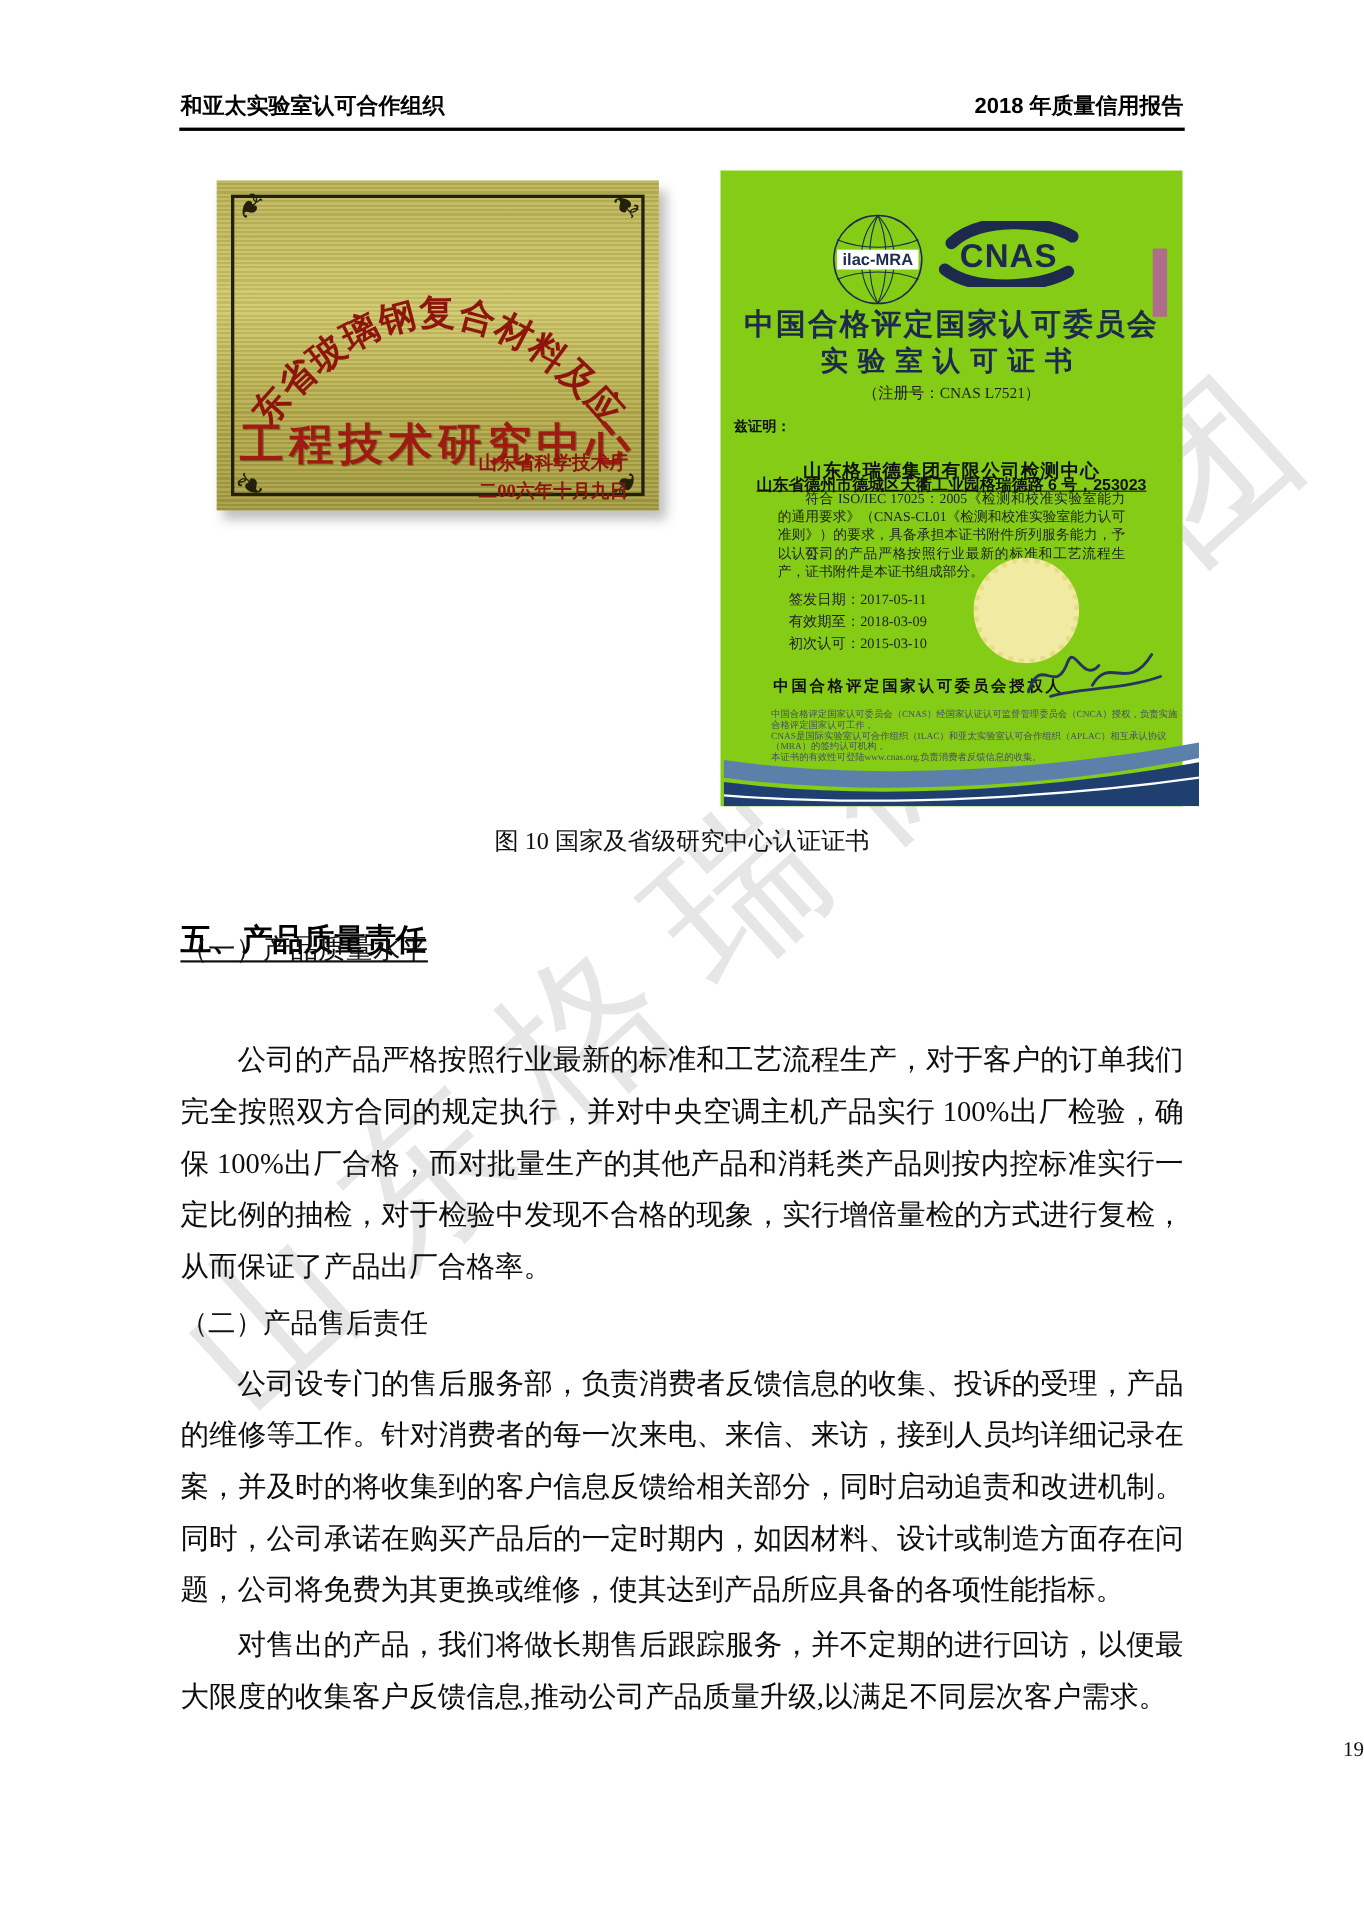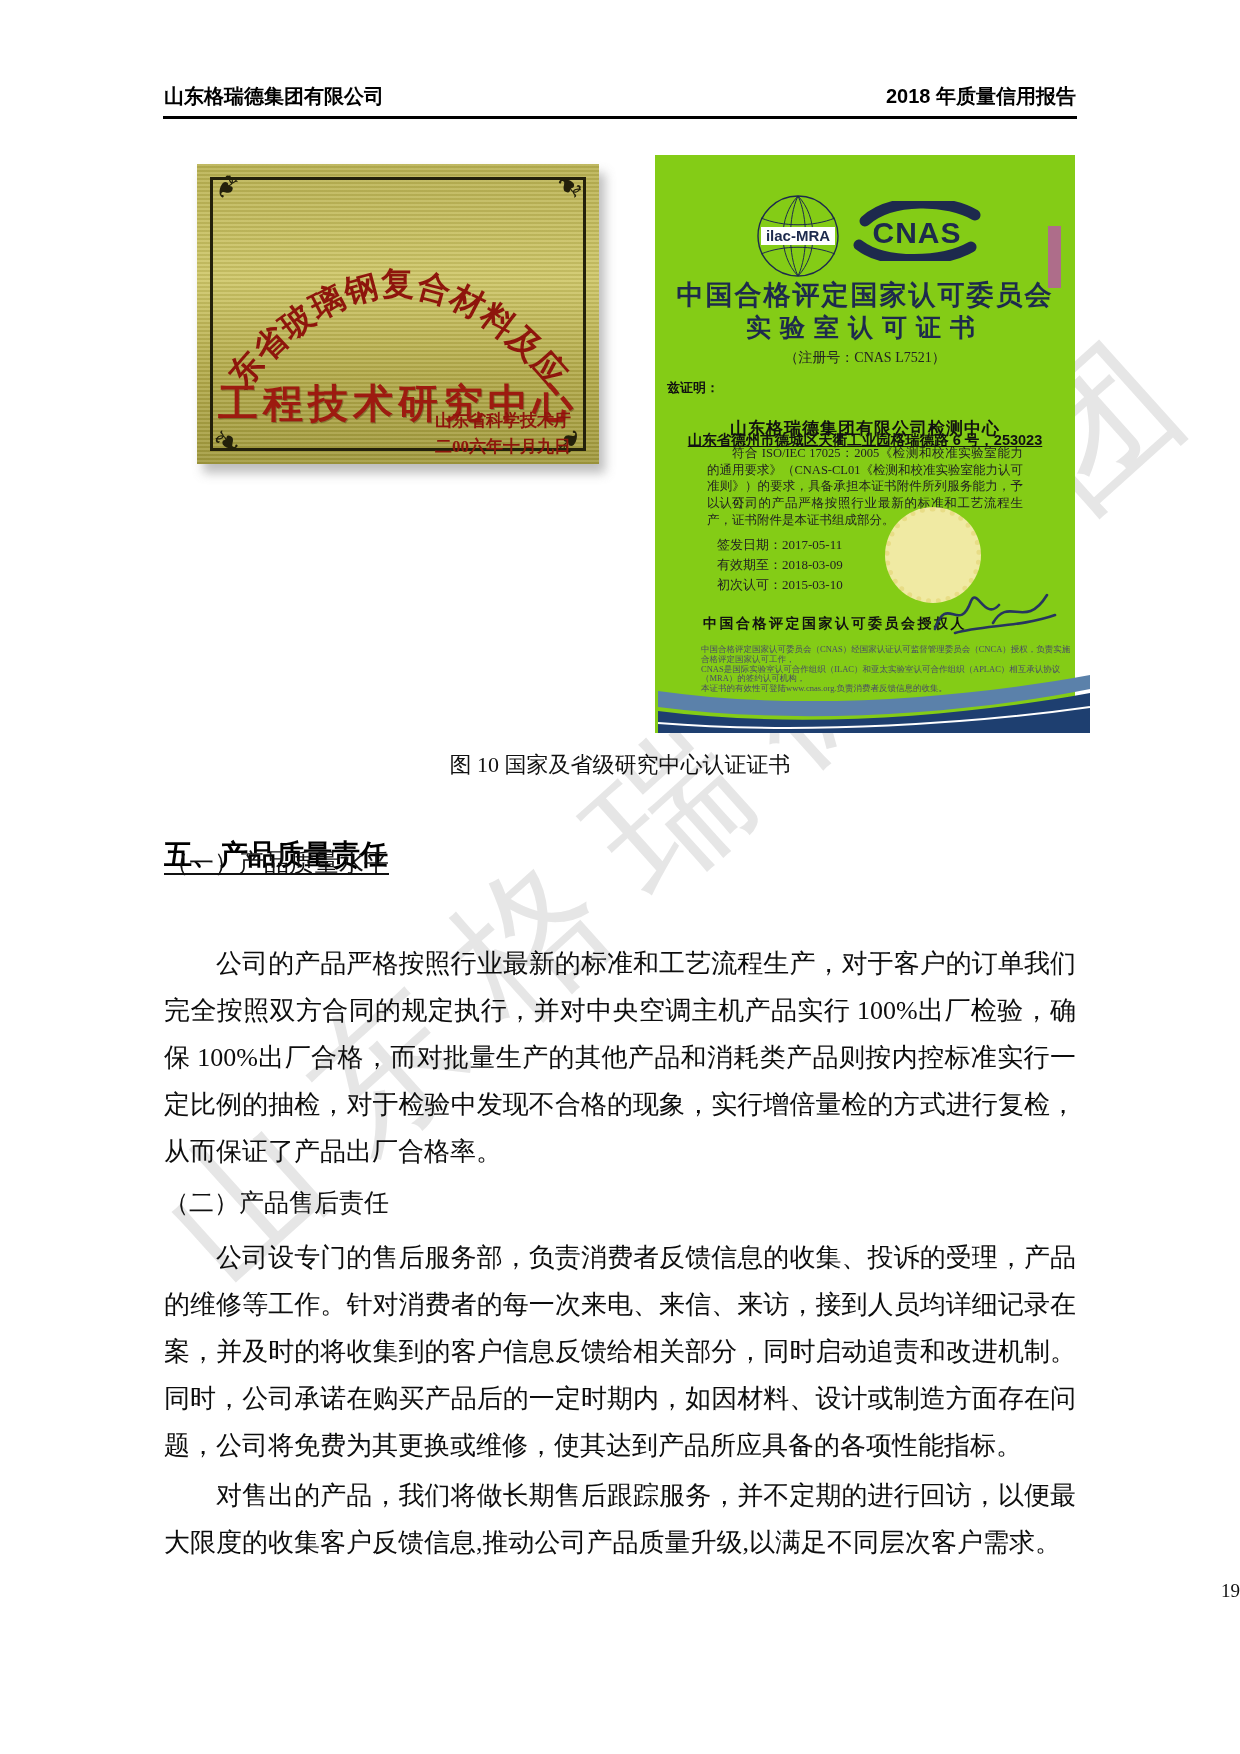--- a/index.html
+++ b/index.html
@@ -91,21 +91,21 @@
 
   svg text { font-family:"Liberation Sans", sans-serif; }
 </style>
 </head>
 <body>
 
 <div id="page">
 
   <div id="watermark">山东格瑞德集团</div>
 
-  <div class="abs hdr content" id="hdr-left">山东格瑞德集团有限公司</div>
+  <div class="abs hdr content" id="hdr-left">和亚太实验室认可合作组织</div>
   <div class="abs hdr content" id="hdr-right">2018 年质量信用报告</div>
   <div class="abs content" id="hdr-rule"></div>
 
   <div class="abs content" id="plaque">
     <div id="plaque-frame"></div>
     <span class="ornament" id="orn-tl">❧</span>
     <span class="ornament" id="orn-tr">❧</span>
     <span class="ornament" id="orn-br">❧</span>
     <span class="ornament" id="orn-bl">❧</span>
     <svg id="plaque-arc" width="402" height="300" viewBox="0 0 402 300">

